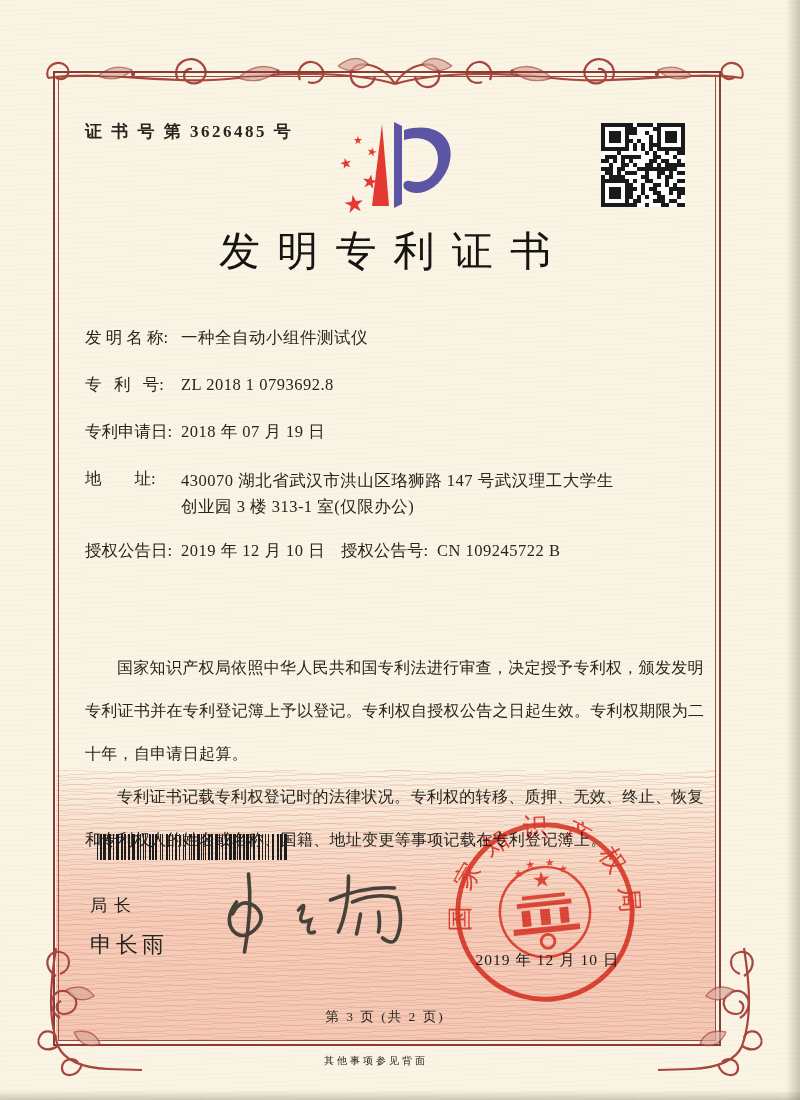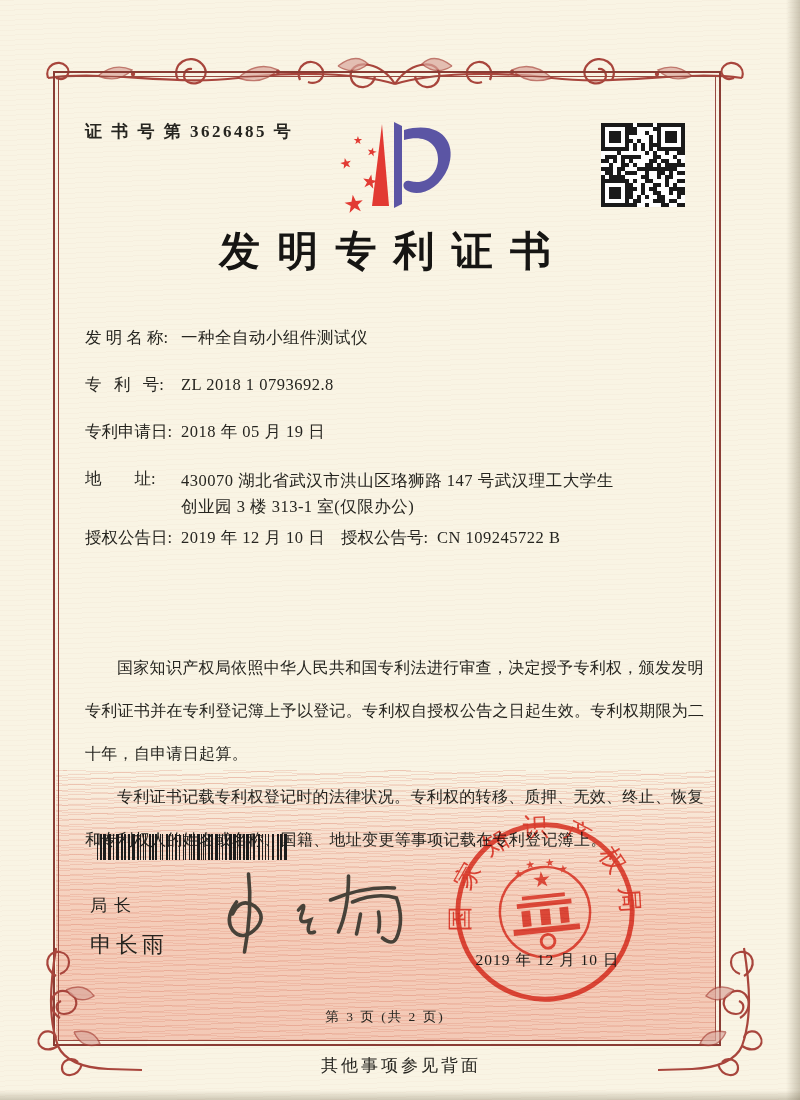--- a/index.html
+++ b/index.html
@@ -14,38 +14,38 @@
     position:absolute;left:56px;top:770px;width:660px;height:271px;
     background:
       repeating-linear-gradient(177.5deg,rgba(216,116,92,0.22) 0 1px,rgba(0,0,0,0) 1px 5px),
       repeating-linear-gradient(182.5deg,rgba(216,116,92,0.18) 0 1px,rgba(0,0,0,0) 1px 7px),
       linear-gradient(to bottom,rgba(246,210,195,0) 0%,rgba(246,208,190,0.55) 22%,rgba(244,200,180,0.9) 55%,#f3c9b6 100%);
   }
   .frame{position:absolute;left:53px;top:71px;width:664px;height:971px;border:2px solid #8a3c34;}
   .frame::after{content:"";position:absolute;inset:3px;border:1px solid #9a4a40;}
   .cert-no{position:absolute;left:85px;top:120px;font-size:17px;letter-spacing:2.5px;font-weight:bold;}
   .title{position:absolute;left:53px;top:224px;width:664px;text-align:center;
-    font-size:41px;font-weight:700;letter-spacing:.42em;text-indent:.42em;color:#161513;}
+    font-size:41px;font-weight:400;letter-spacing:.42em;text-indent:.42em;color:#161513;}
   .fields{position:absolute;left:85px;top:327px;width:634px;font-size:16.5px;line-height:22px;}
   .frow{margin-bottom:25px;}
-  .frow.addr{margin-bottom:7px;}
+  .frow.addr{margin-bottom:20px;}
   .flabel{display:inline-block;width:96px;white-space:pre;vertical-align:top;}
   .fvalue{letter-spacing:.5px;}
   .fvalue.addr{white-space:pre-line;display:inline-block;vertical-align:top;width:490px;line-height:26px;}
   .frow.twocol{display:flex;}
   .frow.twocol .v1{display:inline-block;width:160px;}
   .body-text{position:absolute;left:85px;top:646px;width:634px;font-size:16px;line-height:43px;letter-spacing:.3px;}
   .body-text p{margin:0;text-indent:2em;}
   .director-title{position:absolute;left:90px;top:894px;font-size:17px;letter-spacing:7px;}
   .director-name{position:absolute;left:90px;top:930px;font-size:22px;letter-spacing:4px;}
   .signature{position:absolute;left:200px;top:862px;width:215px;height:100px;}
   .seal{position:absolute;left:447px;top:814px;width:196px;height:196px;mix-blend-mode:multiply;opacity:.95;}
   .seal-date{position:absolute;left:455px;top:950px;width:185px;text-align:center;font-size:15.5px;letter-spacing:1px;color:#1b1b18;z-index:5;}
   .page-indicator{position:absolute;left:53px;top:1008px;width:664px;text-align:center;font-size:13.5px;letter-spacing:2px;}
-  .back-note{position:absolute;left:69px;top:1054px;width:664px;text-align:center;font-size:17px;letter-spacing:3px;}
+  .back-note{position:absolute;left:44px;top:1054px;width:664px;text-align:center;font-size:10px;letter-spacing:3px;}
   .logo{position:absolute;left:332px;top:116px;width:128px;height:110px;}
   .qr{position:absolute;left:601px;top:123px;width:84px;height:84px;}
   .barcode{position:absolute;left:97px;top:834px;width:192px;height:26px;}
   .orn-top{position:absolute;left:38px;top:40px;width:714px;height:66px;}
   .orn-bl{position:absolute;left:30px;top:946px;width:112px;height:142px;}
   .orn-br{position:absolute;left:658px;top:946px;width:112px;height:142px;transform:scaleX(-1);}
   .st{fill:none;stroke:#a8453c;stroke-width:2.2px;}
   .leaf{fill:#dba89d;stroke:#a8453c;stroke-width:1.4px;opacity:.7;}
   .dot{fill:#a8453c;}
   .edge-r{position:absolute;right:0;top:0;width:14px;height:100%;background:linear-gradient(to right,rgba(0,0,0,0),rgba(95,85,60,0.30));}
@@ -365,21 +365,21 @@
   <div class="title">发明专利证书</div>
 
   <div class="fields">
     <div class="frow">
       <span class="flabel">发 明 名 称:</span><span class="fvalue">一种全自动小组件测试仪</span>
     </div>
     <div class="frow">
       <span class="flabel">专   利   号:</span><span class="fvalue">ZL 2018 1 0793692.8</span>
     </div>
     <div class="frow">
-      <span class="flabel">专利申请日:</span><span class="fvalue">2018 年 05 月 19 日</span>
+      <span class="flabel">专利申请日:</span><span class="fvalue">2018 年 07 月 19 日</span>
     </div>
     <div class="frow addr">
       <span class="flabel">地        址:</span><span class="fvalue addr">430070 湖北省武汉市洪山区珞狮路 147 号武汉理工大学生
 创业园 3 楼 313-1 室(仅限办公)</span>
     </div>
     <div class="frow twocol">
       <span class="flabel">授权公告日:</span>
         <span class="fvalue v1">2019 年 12 月 10 日</span>
       <span class="flabel">授权公告号:</span>
         <span class="fvalue">CN 109245722 B</span>

